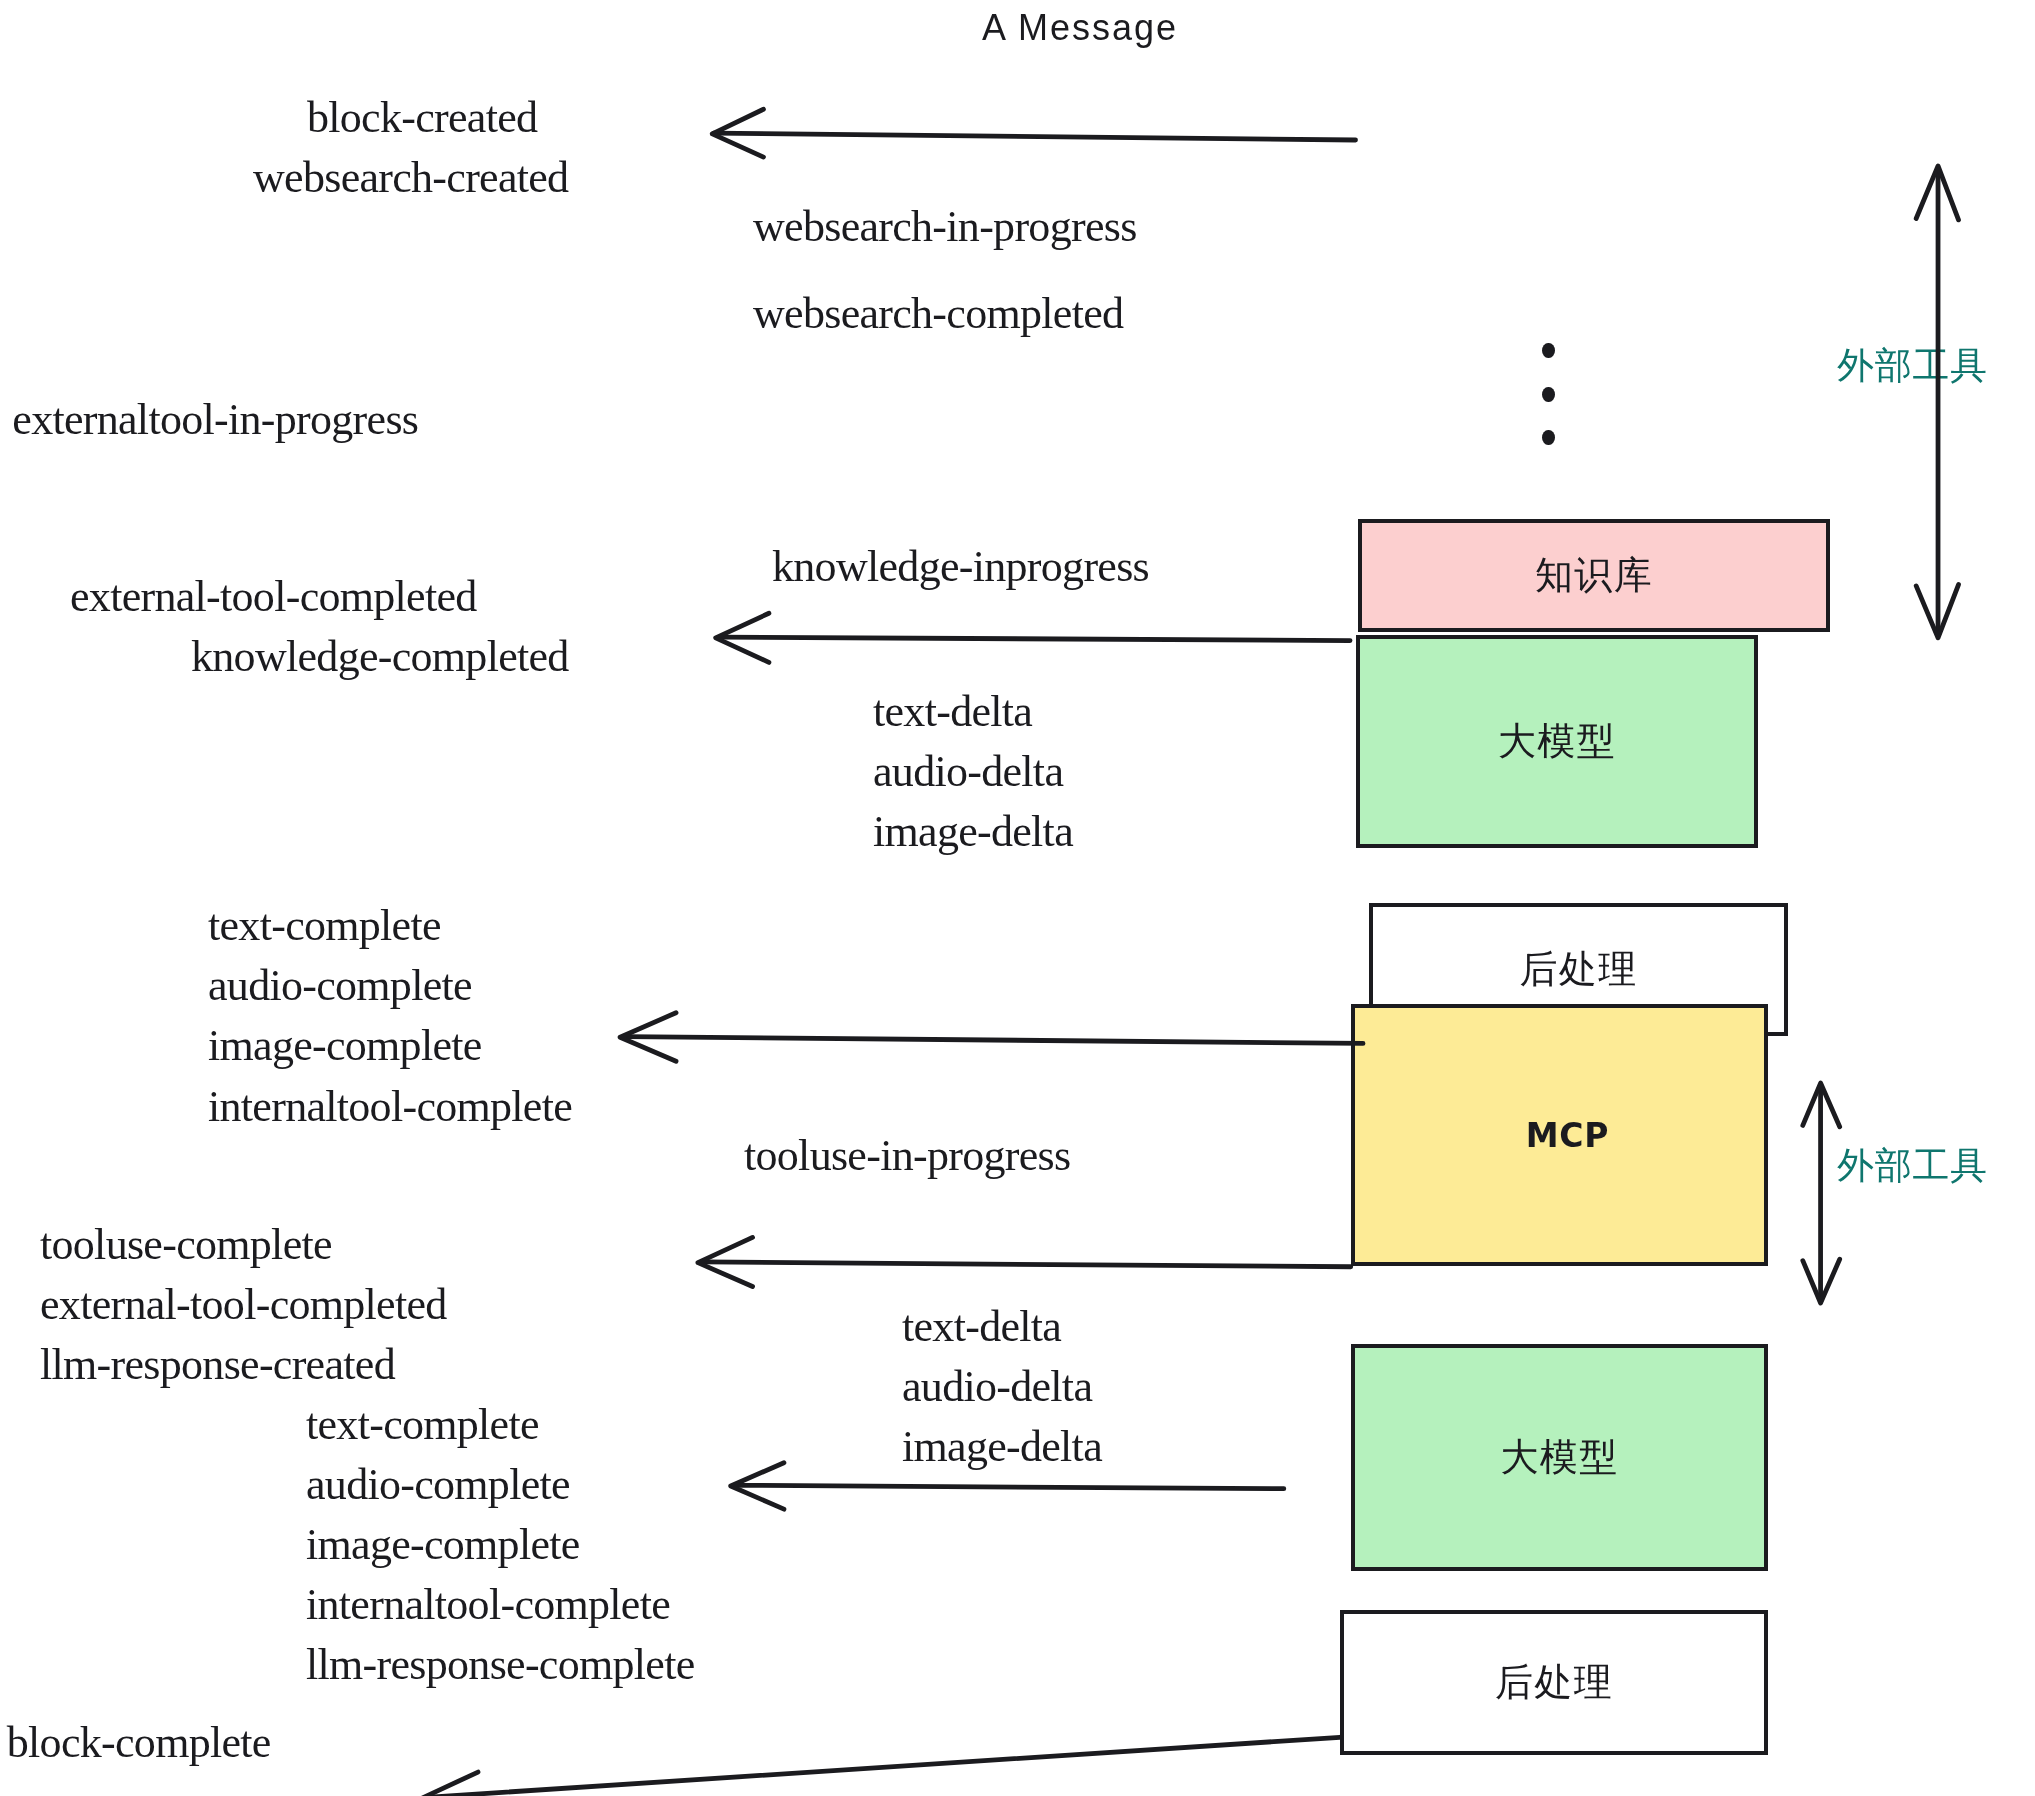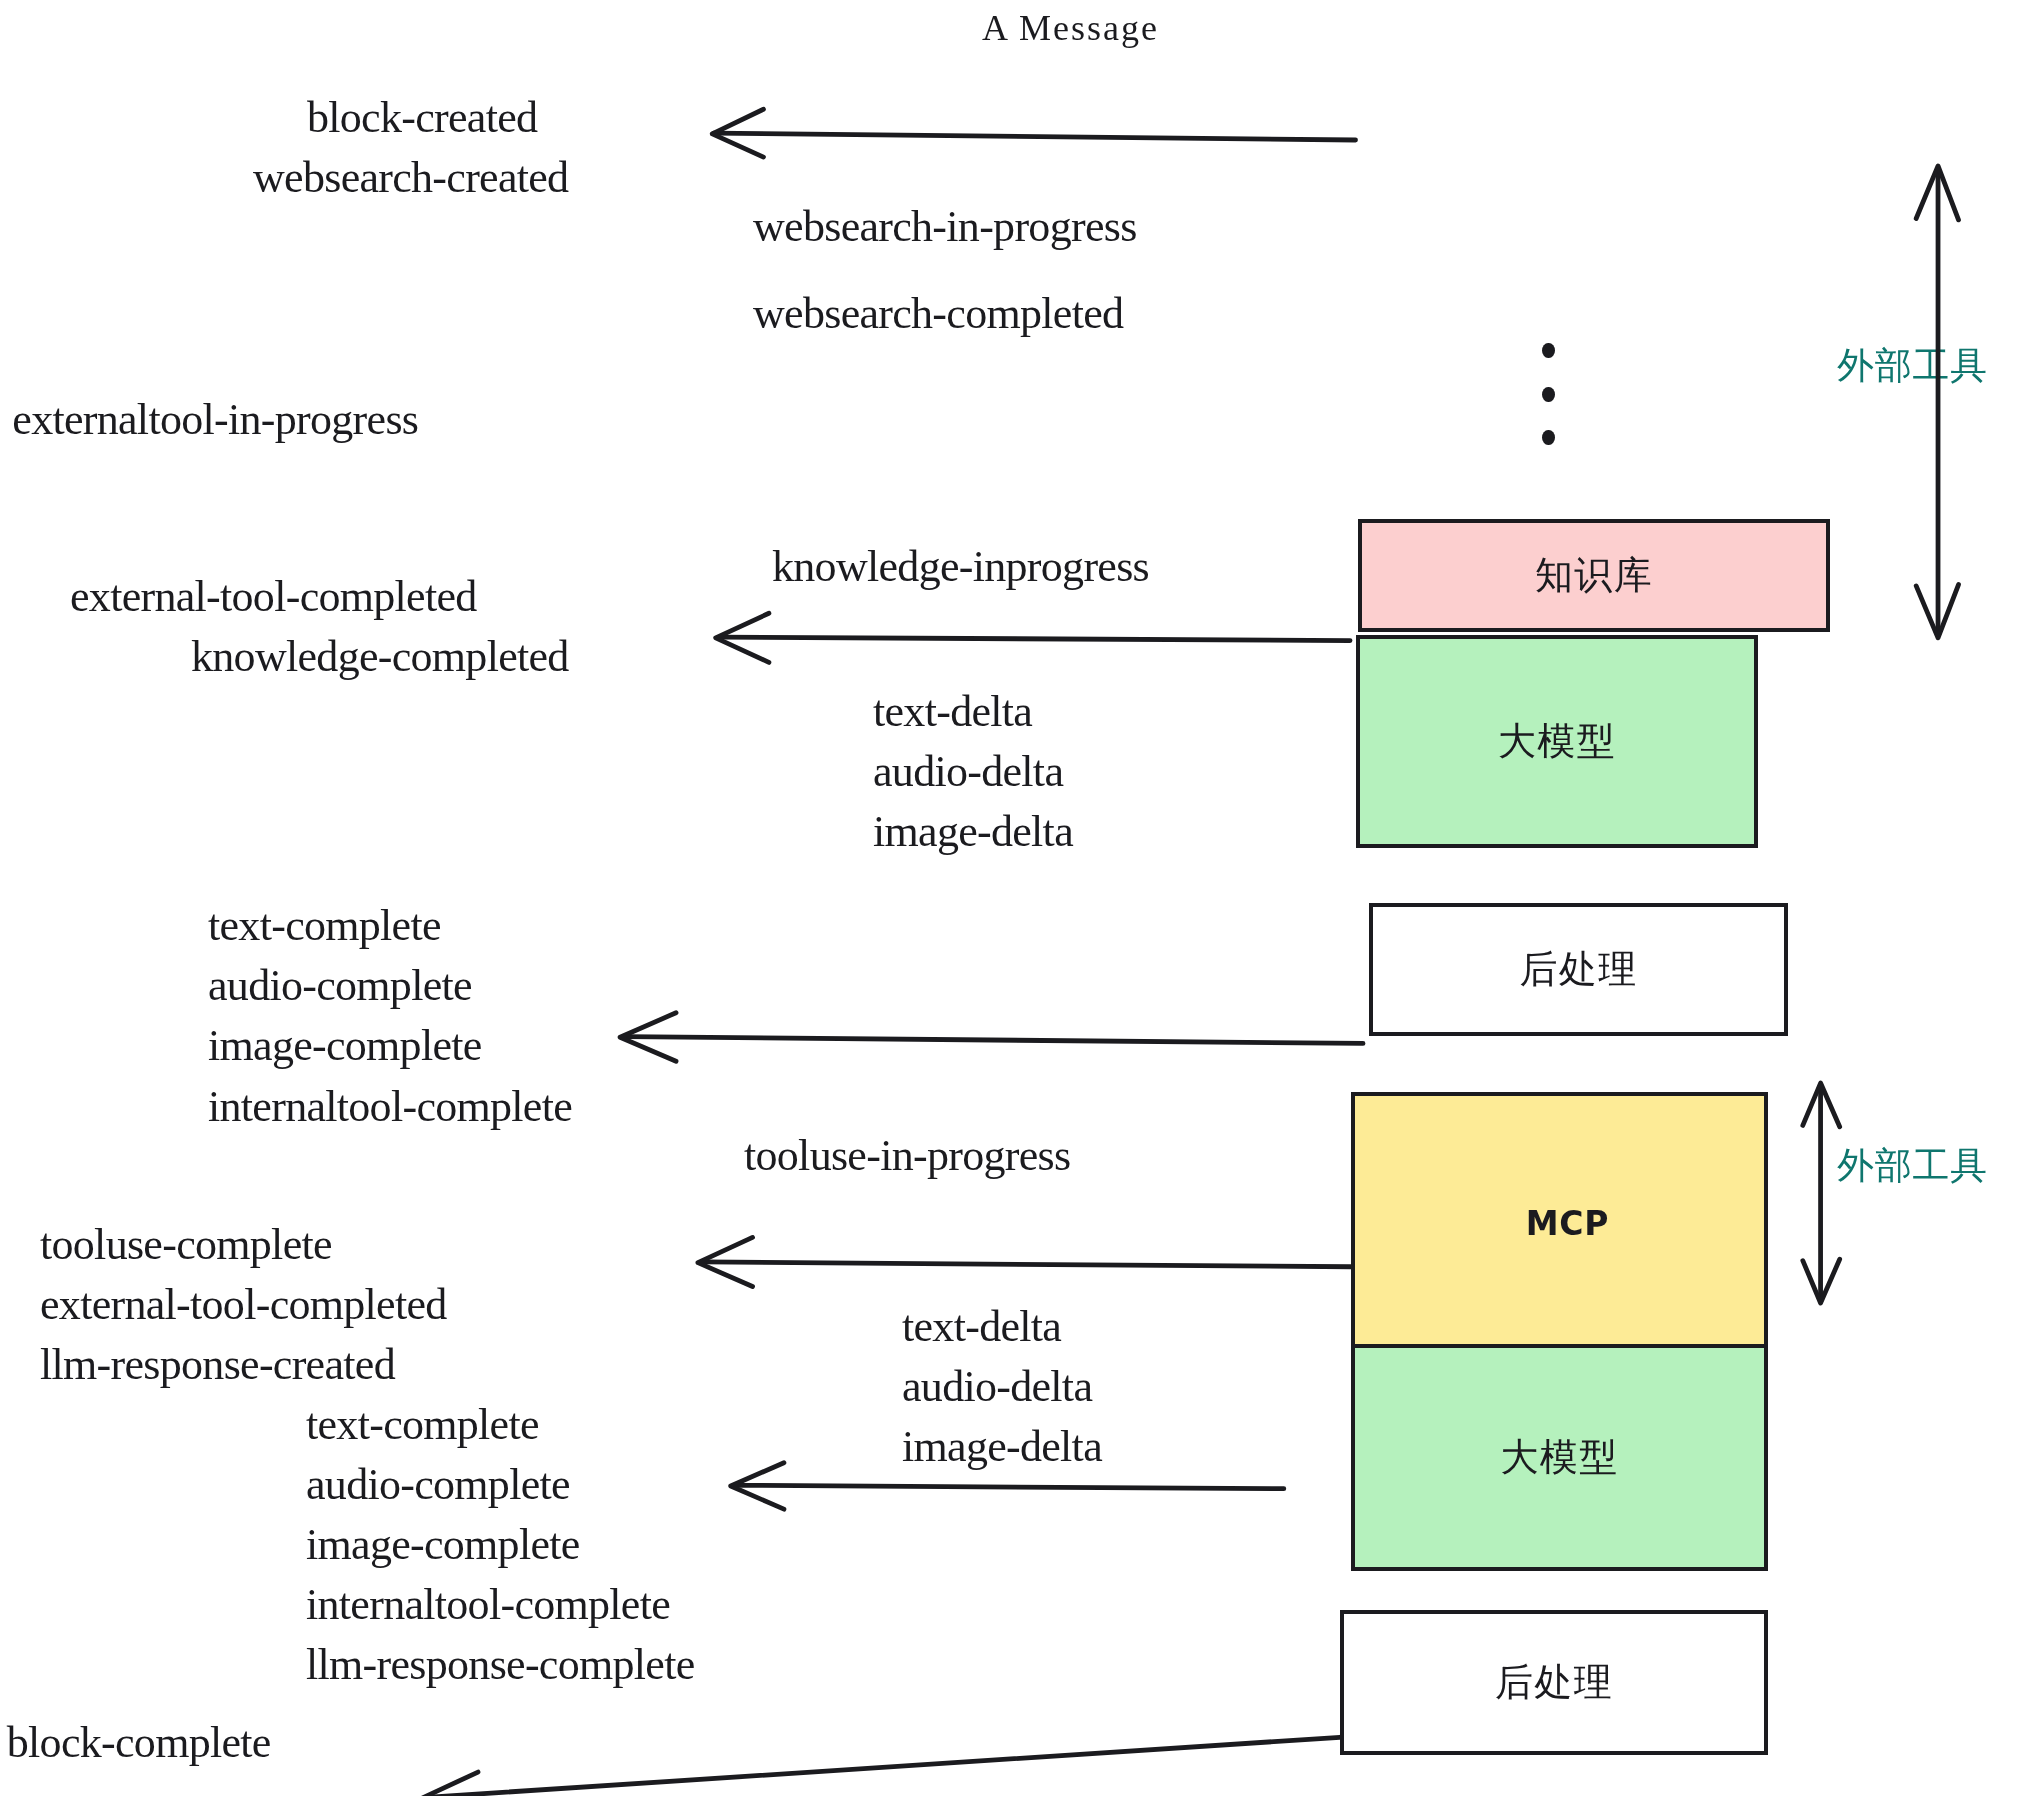--- a/index.html
+++ b/index.html
@@ -13,21 +13,21 @@
   }
   #stage {
     position: relative;
     width: 2035px;
     height: 1796px;
     background: #ffffff;
     overflow: hidden;
   }
   .diagram-title {
     position: absolute;
-    font-family: Liberation Serif, serif;
+    font-family: Liberation Sans, sans-serif;
     font-size: 36px;
     letter-spacing: 2px;
     white-space: nowrap;
     color: #1b1b1f;
   }
   .evt {
     position: absolute;
     font-family: Liberation Serif, serif;
     font-size: 44px;
     line-height: 1.0;
@@ -160,21 +160,21 @@
       <span></span>
       <span></span>
   </div>
 
   <div class="node-box" style="left:1358px; top:519px; width:472px; height:113px; background:#fccfcf;">知识库</div>
 
   <div class="node-box" style="left:1356px; top:635px; width:402px; height:213px; background:#b5f1bd;">大模型</div>
 
   <div class="node-box" style="left:1369px; top:903px; width:419px; height:133px; background:#ffffff;">后处理</div>
 
-  <div class="node-box mcp-label" style="left:1351px; top:1092px; width:417px; height:262px; background:#fdeb96;padding-left:16px;">MCP</div>
+  <div class="node-box mcp-label" style="left:1351px; top:1004px; width:417px; height:262px; background:#fdeb96;padding-left:16px;">MCP</div>
 
   <div class="node-box" style="left:1351px; top:1344px; width:417px; height:227px; background:#b5f1bd;">大模型</div>
 
   <div class="node-box" style="left:1340px; top:1610px; width:428px; height:145px; background:#ffffff;">后处理</div>
 
   <div class="group-label" style="left:1837px; top:341px;">外部工具</div>
 
   <div class="group-label" style="left:1837px; top:1141px;">外部工具</div>
 
   <svg class="overlay" viewBox="0 0 2980 2630">

